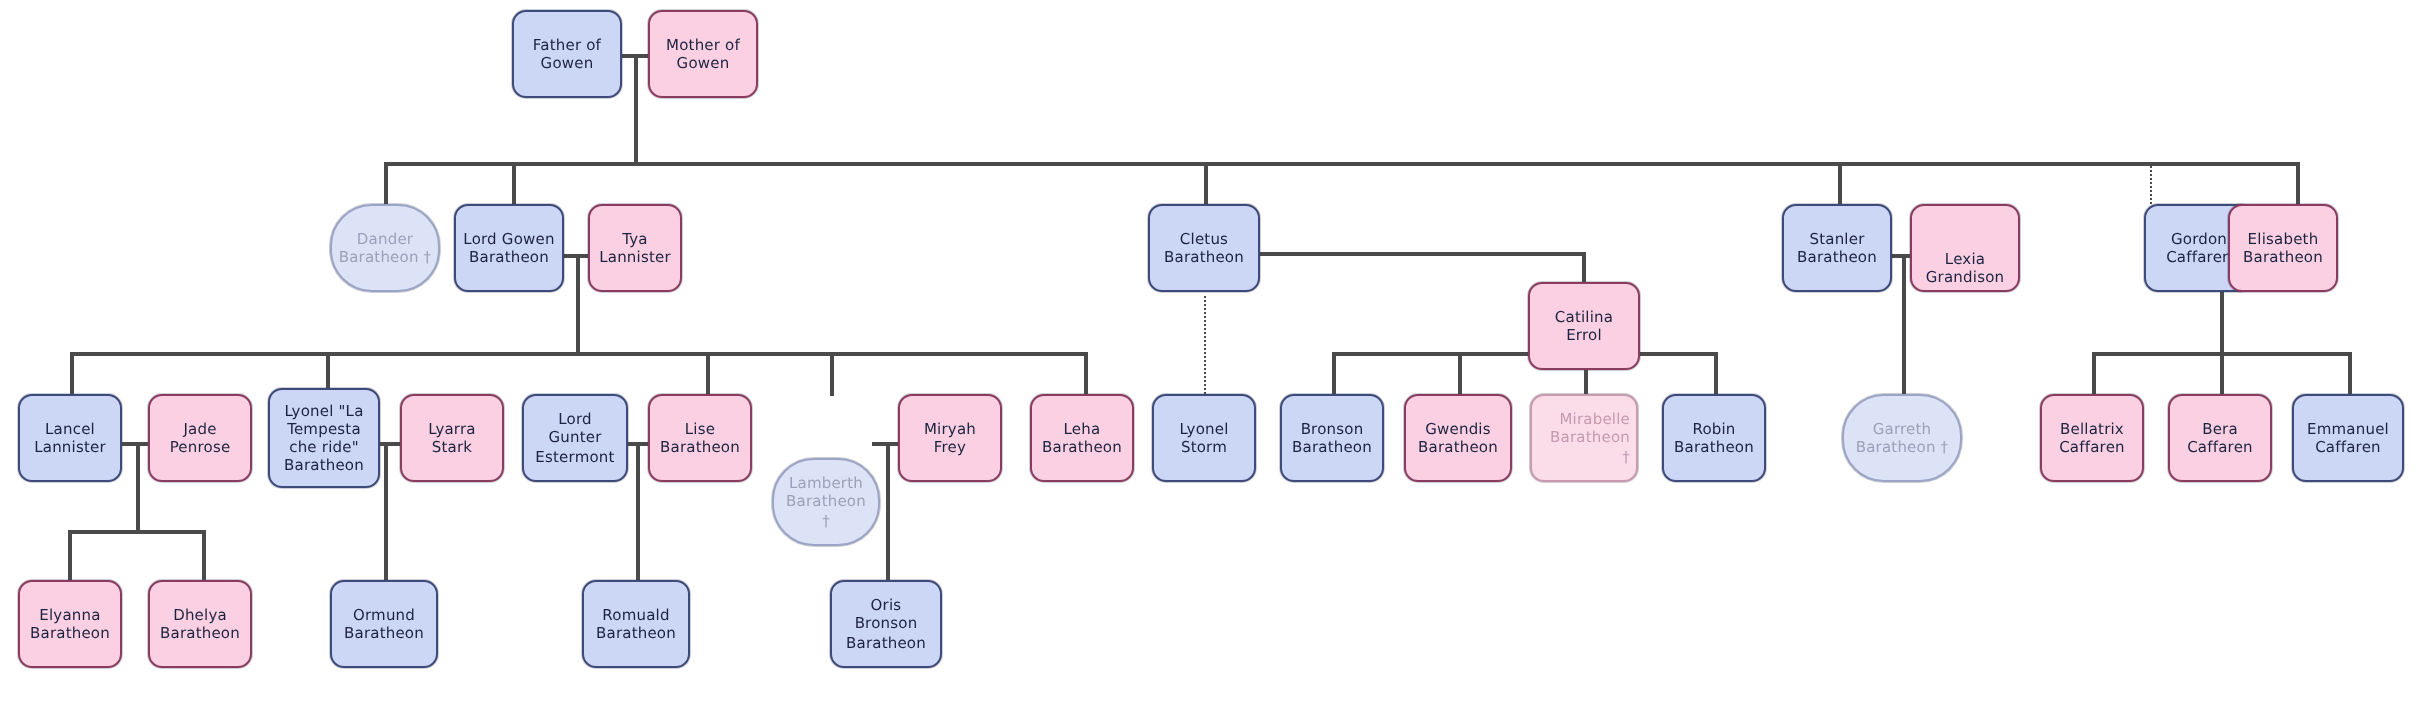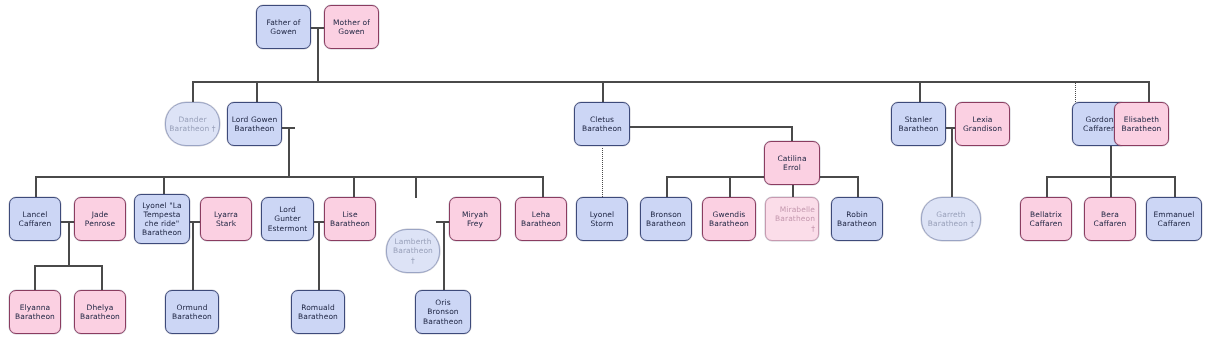--- a/index.html
+++ b/index.html
@@ -111,47 +111,51 @@
     </div>
 
   <div class="node male faded" style="left:165px;top:102px;width:55px;height:44px;">
       <span>Dander
 Baratheon †</span>
     </div>
   <div class="node male" style="left:227px;top:102px;width:55px;height:44px;">
       <span>Lord Gowen
 Baratheon</span>
     </div>
+  <div class="node female" style="left:294px;top:102px;width:47px;height:44px;">
+      <span>Tya
+Lannister</span>
+    </div>
   <div class="node male" style="left:574px;top:102px;width:56px;height:44px;">
       <span>Cletus
 Baratheon</span>
     </div>
   <div class="node female" style="left:764px;top:102px;width:56px;height:44px;margin-top:39px;">
       <span>Catilina Errol</span>
     </div>
   <div class="node male" style="left:891px;top:102px;width:55px;height:44px;">
       <span>Stanler
 Baratheon</span>
     </div>
-  <div class="node female" style="left:955px;top:102px;width:55px;height:44px;">
+  <div class="node female" style="left:955px;top:102px;width:55px;height:44px;align-items:flex-end;">
       <span>Lexia
 Grandison</span>
     </div>
   <div class="node male" style="left:1048px;top:102px;width:55px;height:44px;margin-left:24px;">
       <span>Gordon
 Caffaren</span>
     </div>
   <div class="node female" style="left:1114px;top:102px;width:55px;height:44px;">
       <span>Elisabeth
 Baratheon</span>
     </div>
 
   <div class="node male" style="left:9px;top:197px;width:52px;height:44px;">
       <span>Lancel
-Caffaren</span>
+Lannister</span>
     </div>
   <div class="node female" style="left:74px;top:197px;width:52px;height:44px;">
       <span>Jade
 Penrose</span>
     </div>
   <div class="node male" style="left:134px;top:194px;width:56px;height:50px;">
       <span>Lyonel "La
 Tempesta
 che ride"
 Baratheon</span>

